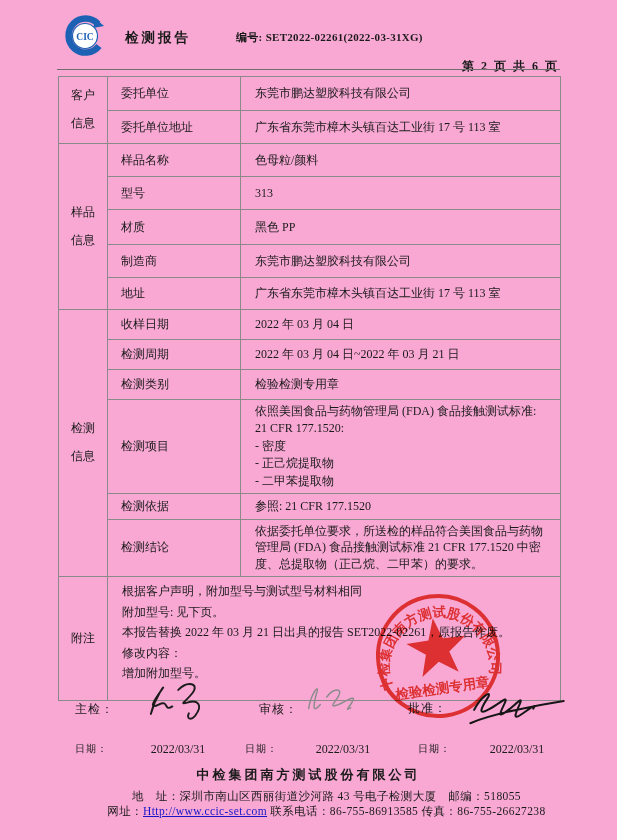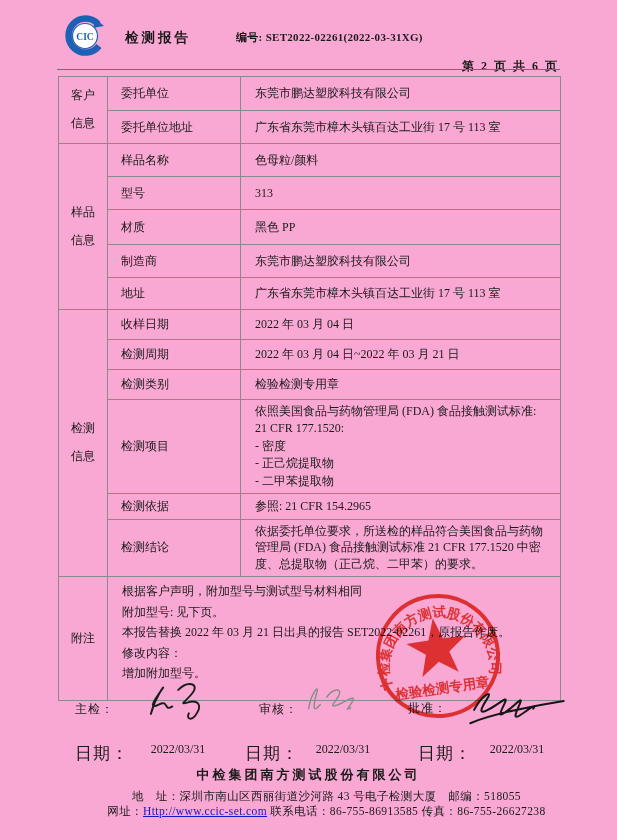--- a/index.html
+++ b/index.html
@@ -19,21 +19,21 @@
   table.rep td{border:1px solid #8a8a8a;vertical-align:middle;overflow:hidden;}
   td.sec{width:46px;text-align:center;white-space:pre-line;line-height:2.3;}
   td.lbl{width:99px;padding:2px 20px 2px 13px;}
   td.val{padding:3px 10px 3px 14px;white-space:pre-line;line-height:1.55;}
   td.note-val{padding:4px 10px 16px 14px;white-space:pre-line;line-height:1.72;vertical-align:middle;}
   tr.rh34{height:34px}tr.rh33{height:33px}tr.rh35{height:35px}tr.rh32{height:32px}
   tr.rh30{height:30px}tr.rh80{height:80px}tr.rh24{height:24px}tr.rh48{height:48px}tr.rh92{height:92px}
 
   
   .sig-label{position:absolute;font-size:12px;z-index:6;letter-spacing:1px;}
-  .date-label{position:absolute;font-size:17px;z-index:6;letter-spacing:1px;}
+  .date-label{position:absolute;font-size:10px;z-index:6;letter-spacing:1px;}
   .date-val{position:absolute;font-size:12px;z-index:6;width:90px;text-align:center;}
   .sig{position:absolute;z-index:7;}
 
   
   .stamp{position:absolute;left:372px;top:590px;width:132px;height:132px;z-index:5;
          mix-blend-mode:multiply;opacity:.9;transform:rotate(-8deg);}
 
   
   .f-company{position:absolute;left:0;top:766px;width:617px;text-align:center;
              font-size:13px;font-weight:bold;letter-spacing:3px;}
@@ -111,21 +111,21 @@
     </tr>
     <tr class="rh80">
       <td class="lbl">检测项目</td>
       <td class="val" style="line-height:1.45;">依照美国食品与药物管理局 (FDA) 食品接触测试标准: 21 CFR 177.1520:
 - 密度
 - 正己烷提取物
 - 二甲苯提取物</td>
     </tr>
     <tr class="rh24">
       <td class="lbl">检测依据</td>
-      <td class="val">参照: 21 CFR 154.2965</td>
+      <td class="val">参照: 21 CFR 177.1520</td>
     </tr>
     <tr class="rh48">
       <td class="lbl">检测结论</td>
       <td class="val" style="line-height:1.4;">依据委托单位要求，所送检的样品符合美国食品与药物管理局 (FDA) 食品接触测试标准 21 CFR 177.1520 中密度、总提取物（正己烷、二甲苯）的要求。</td>
     </tr>
 
     <tr class="rh92">
       <td class="sec">附注</td>
       <td class="note-val" colspan="2">根据客户声明，附加型号与测试型号材料相同
 附加型号: 见下页。

